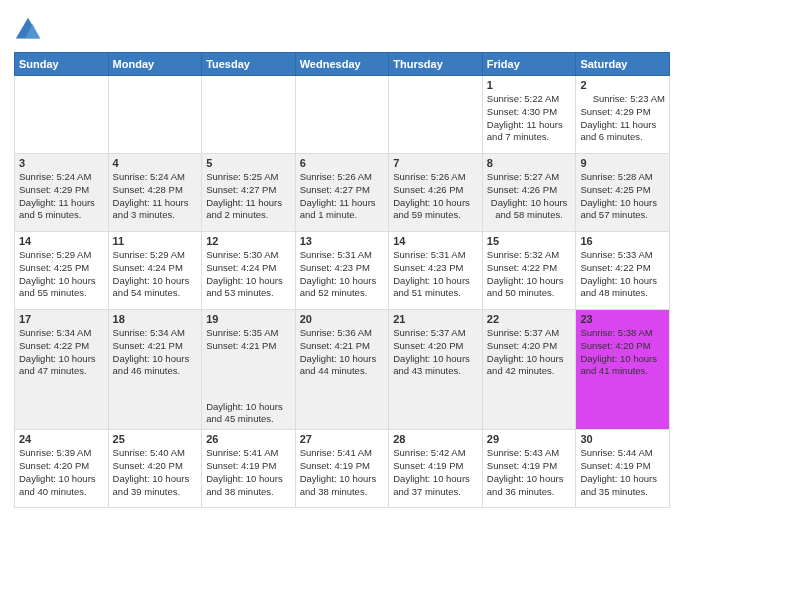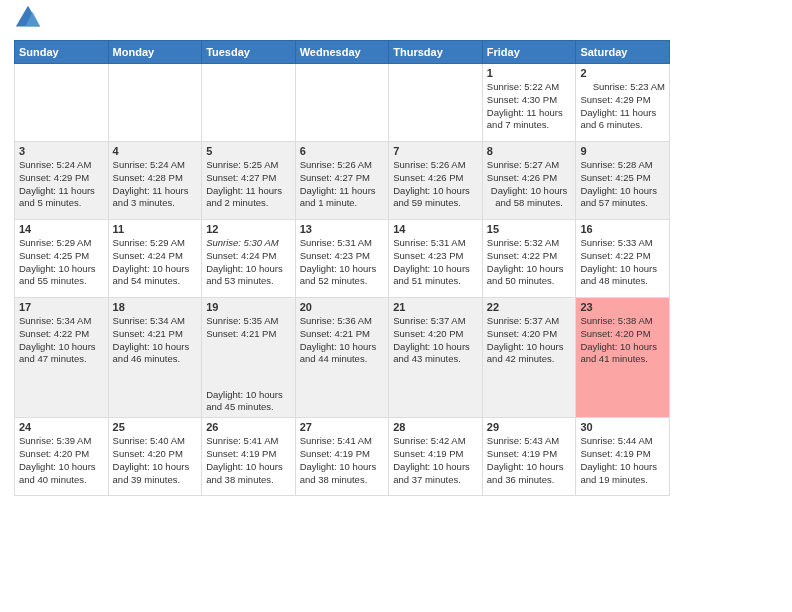--- a/index.html
+++ b/index.html
@@ -6,21 +6,21 @@
     body {
       width: 792px;
       height: 612px;
       font-family: Arial, sans-serif;
       background: #fff;
       overflow: hidden;
     }
     .container {
       width: 684px;
       height: 612px;
-      padding: 4px 14px;
+      padding: 16px 14px;
     }
     .header {
       display: flex;
       justify-content: space-between;
       align-items: flex-start;
       margin-bottom: 8px;
     }
     .logo {
       display: flex;
       align-items: center;
@@ -192,21 +192,21 @@
             <span style="display: block; line-height: 1.35;">Daylight: 10 hours and 55 minutes.</span>
           </td>
           <td>
             <span class="day-num">11</span>
             <span style="display: block; line-height: 1.35;">Sunrise: 5:29 AM</span>
             <span style="display: block; line-height: 1.35;">Sunset: 4:24 PM</span>
             <span style="display: block; line-height: 1.35;">Daylight: 10 hours and 54 minutes.</span>
           </td>
           <td>
             <span class="day-num">12</span>
-            <span style="display: block; line-height: 1.35; font-style: italic;">Sunrise: 5:30 AM</span>
+            <span style="display: block; line-height: 1.35;">Sunrise: 5:30 AM</span>
             <span style="display: block; line-height: 1.35;">Sunset: 4:24 PM</span>
             <span style="display: block; line-height: 1.35;">Daylight: 10 hours and 53 minutes.</span>
           </td>
           <td>
             <span class="day-num">13</span>
             <span style="display: block; line-height: 1.35;">Sunrise: 5:31 AM</span>
             <span style="display: block; line-height: 1.35;">Sunset: 4:23 PM</span>
             <span style="display: block; line-height: 1.35;">Daylight: 10 hours and 52 minutes.</span>
           </td>
           <td>
@@ -258,21 +258,21 @@
             <span style="display: block; line-height: 1.35;">Sunrise: 5:37 AM</span>
             <span style="display: block; line-height: 1.35;">Sunset: 4:20 PM</span>
             <span style="display: block; line-height: 1.35;">Daylight: 10 hours and 43 minutes.</span>
           </td>
           <td style="background: rgb(240, 240, 240);">
             <span class="day-num">22</span>
             <span style="display: block; line-height: 1.35;">Sunrise: 5:37 AM</span>
             <span style="display: block; line-height: 1.35;">Sunset: 4:20 PM</span>
             <span style="display: block; line-height: 1.35;">Daylight: 10 hours and 42 minutes.</span>
           </td>
-          <td style="background: #fca5a5;">
+          <td style="background: #d946ef;">
             <span class="day-num">23</span>
             <span style="display: block; line-height: 1.35;">Sunrise: 5:38 AM</span>
             <span style="display: block; line-height: 1.35;">Sunset: 4:20 PM</span>
             <span style="display: block; line-height: 1.35;">Daylight: 10 hours and 41 minutes.</span>
           </td>
         </tr>
         <tr>
           <td>
             <span class="day-num">24</span>
             <span style="display: block; line-height: 1.35;">Sunrise: 5:39 AM</span>
@@ -306,18 +306,18 @@
           <td>
             <span class="day-num">29</span>
             <span style="display: block; line-height: 1.35;">Sunrise: 5:43 AM</span>
             <span style="display: block; line-height: 1.35;">Sunset: 4:19 PM</span>
             <span style="display: block; line-height: 1.35;">Daylight: 10 hours and 36 minutes.</span>
           </td>
           <td>
             <span class="day-num">30</span>
             <span style="display: block; line-height: 1.35;">Sunrise: 5:44 AM</span>
             <span style="display: block; line-height: 1.35;">Sunset: 4:19 PM</span>
-            <span style="display: block; line-height: 1.35;">Daylight: 10 hours and 19 minutes.</span>
+            <span style="display: block; line-height: 1.35;">Daylight: 10 hours and 35 minutes.</span>
           </td>
         </tr>
       </tbody>
   </table>
 </div>
 
 </body></html>

